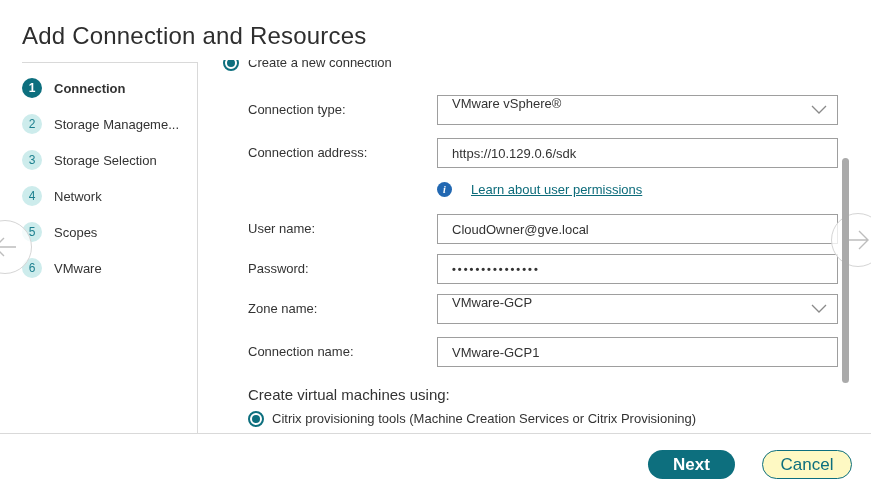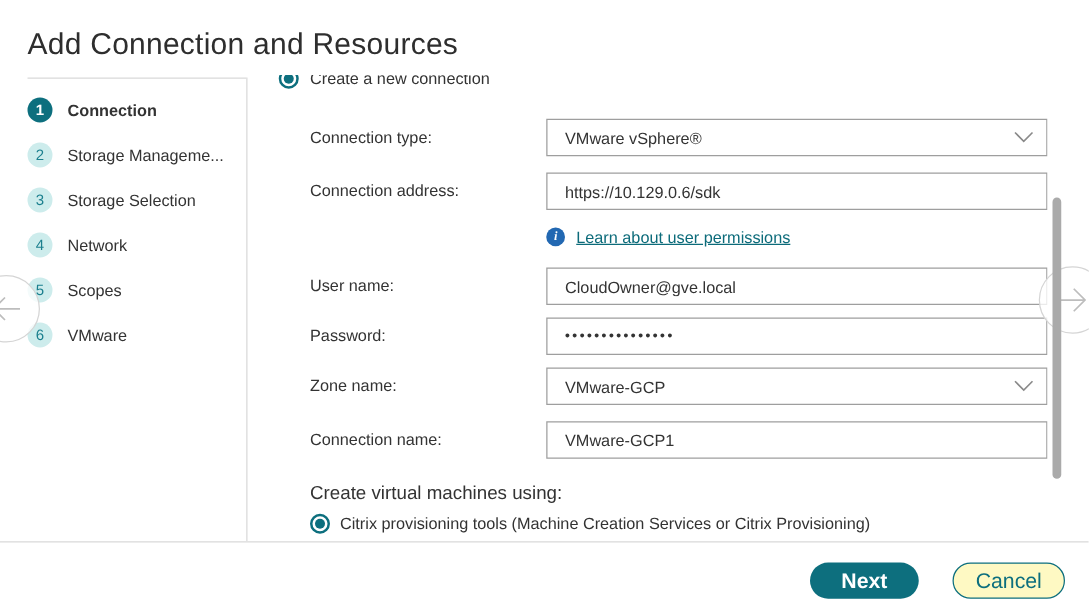--- a/index.html
+++ b/index.html
@@ -50,37 +50,37 @@
   .radio::after{
     content:"";position:absolute;left:2px;top:2px;width:8px;height:8px;
     border-radius:50%;background:var(--accent);
   }
   .radio-label{font-size:13px;color:var(--text);white-space:nowrap;}
   .f-label{position:absolute;left:50px;font-size:13px;color:var(--text);white-space:nowrap;}
   .f-input{
     position:absolute;left:239px;width:401px;height:30px;
     border:1px solid var(--input-border);border-radius:0;background:#fff;
     font-size:13px;color:var(--text);
-    display:flex;align-items:center;padding:0 28px 0 14px;
+    display:flex;padding:0 28px 0 14px;
     font-family:"Liberation Sans", sans-serif;
   }
   input.f-input{outline:none;}
   .f-input.password{letter-spacing:2px;font-size:11px;font-weight:bold;}
   .select .chevron{
     position:absolute;right:10px;top:50%;transform:translateY(-50%);
     width:16px;height:10px;display:block;
   }
   .info-row{position:absolute;left:239px;display:flex;align-items:center;}
   .info-icon{
     width:15px;height:15px;border-radius:50%;background:var(--info-blue);
     color:#fff;font-size:10px;font-style:italic;font-weight:bold;
     font-family:"Liberation Serif", serif;
     display:flex;align-items:center;justify-content:center;flex:none;
   }
-  .perm-link{margin-left:9px;font-size:13px;color:var(--link);text-decoration:underline;cursor:pointer;white-space:nowrap;}
+  .perm-link{margin-left:19px;font-size:13px;color:var(--link);text-decoration:underline;cursor:pointer;white-space:nowrap;}
   .vm-label{position:absolute;left:50px;font-size:15px;color:var(--text);text-align:center;}
 
   
   .footer{
     position:absolute;left:0;top:433px;width:871px;height:58px;
     background:#fff;border-top:1px solid var(--divider);
   }
   .btn{
     position:absolute;top:16px;height:29px;border-radius:15px;
     font-size:17px;font-family:"Liberation Sans", sans-serif;cursor:pointer;

